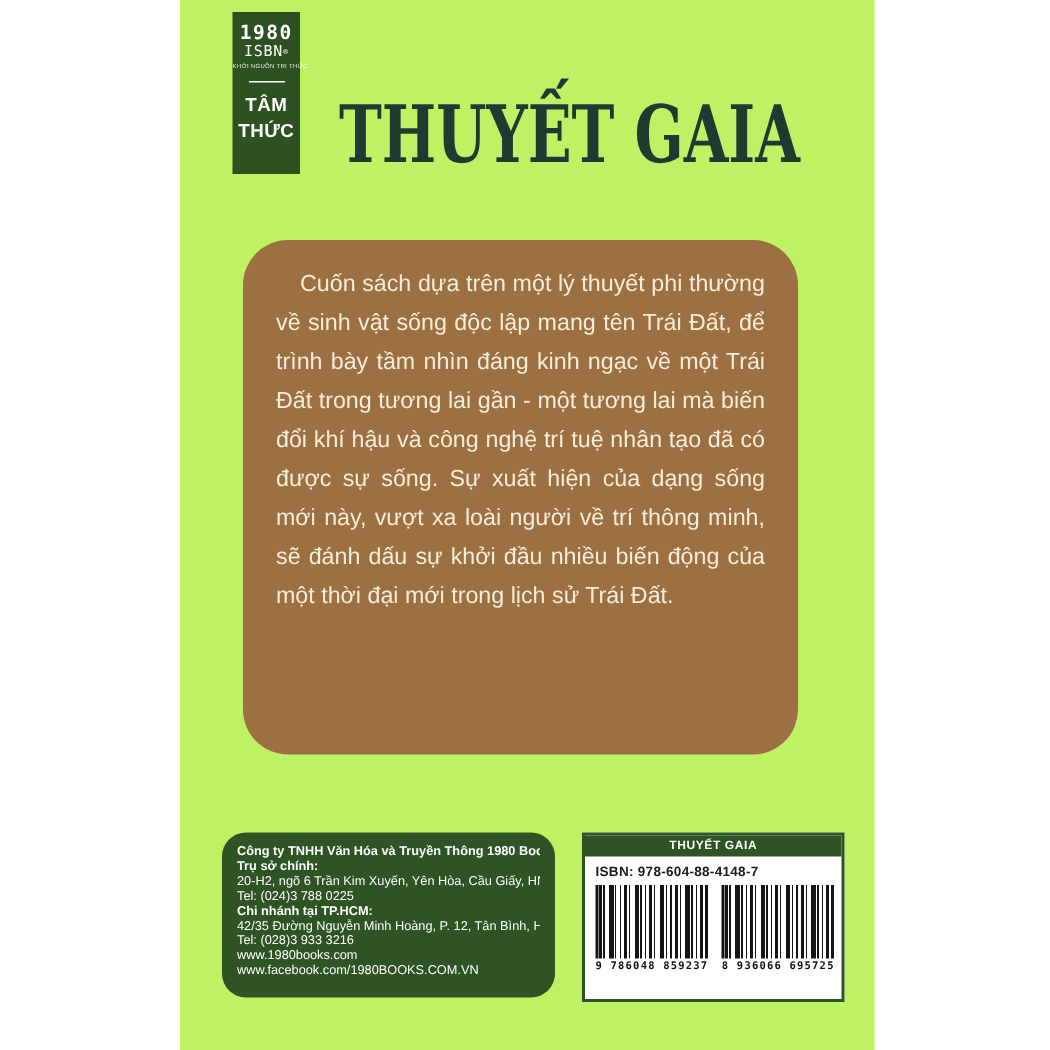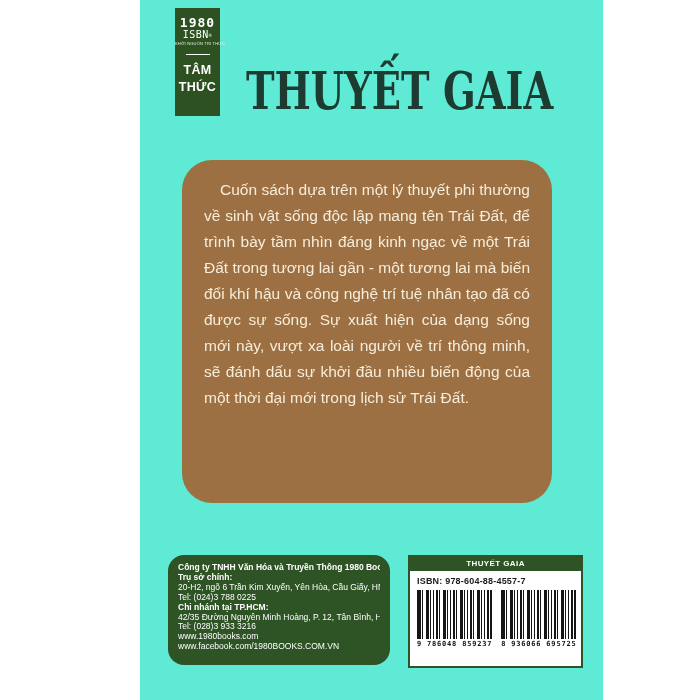--- a/index.html
+++ b/index.html
@@ -2,22 +2,21 @@
 <html><head>
 <meta charset="utf-8">
 <style>
   html,body { margin:0; padding:0; }
   #page {
     position:relative; width:700px; height:700px; background:#ffffff;
     font-family:"Liberation Sans", sans-serif; overflow:hidden;
   }
   #cover {
     position:absolute; left:120px; top:0; width:463px; height:700px;
-    background:#5eead4;
-    margin-left:20px;
+    background:#bef264;
   }
   
   .logo {
     position:absolute; left:35px; top:8px; width:45px; height:108px;
     background:#2e5121; color:#ffffff; text-align:center; box-sizing:border-box;
     padding-top:8px;
   }
   .logo-year {
     font-family:"DejaVu Sans Mono", monospace; font-weight:bold;
     font-size:13px; letter-spacing:1px; line-height:13px;
@@ -121,21 +120,21 @@
       <div class="b">Chi nhánh tại TP.HCM:</div>
       <div>42/35 Đường Nguyễn Minh Hoàng, P. 12, Tân Bình, HCM</div>
       <div>Tel: (028)3 933 3216</div>
       <div>www.1980books.com</div>
       <div>www.facebook.com/1980BOOKS.COM.VN</div>
     </div>
 
     <div class="barcode-panel">
       <div class="bc-header">THUYẾT GAIA</div>
       <div class="bc-body">
-        <div class="bc-isbn">ISBN: 978-604-88-4557-7</div>
+        <div class="bc-isbn">ISBN: 978-604-88-4148-7</div>
         <div class="bc-row">
           <div class="bc">
             <div class="bc-bars"></div>
             <div class="bc-digits">9 786048 859237</div>
           </div>
           <div class="bc">
             <div class="bc-bars"></div>
             <div class="bc-digits">8 936066 695725</div>
           </div>
         </div>

